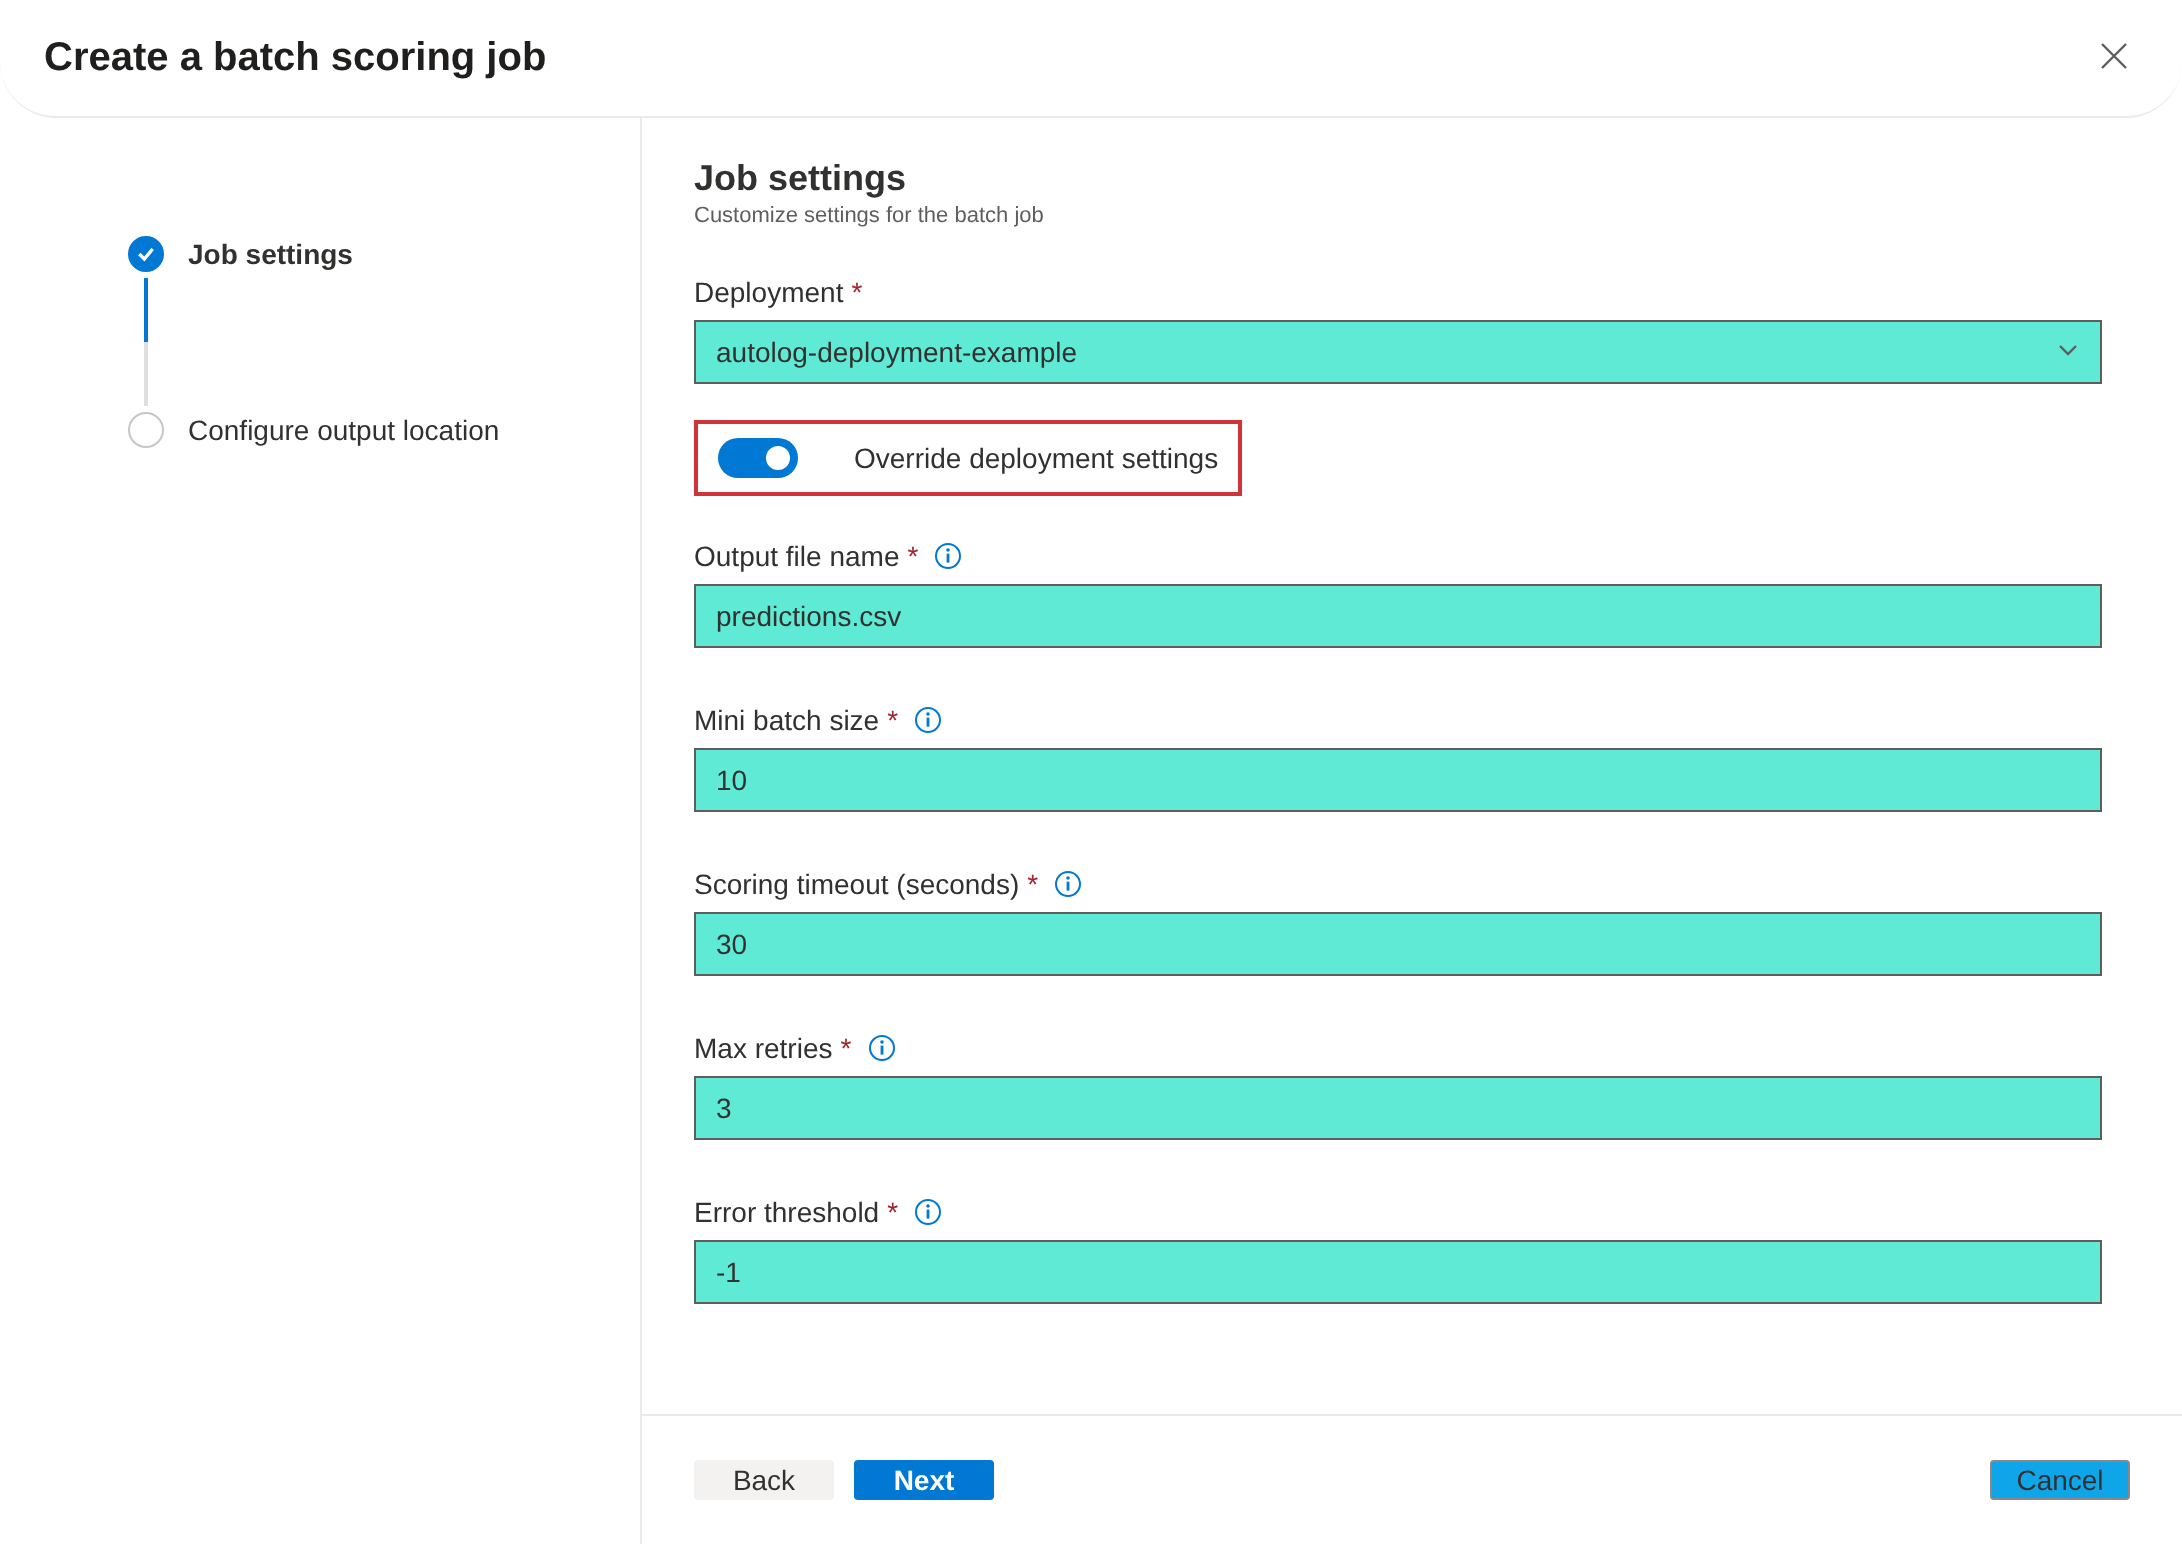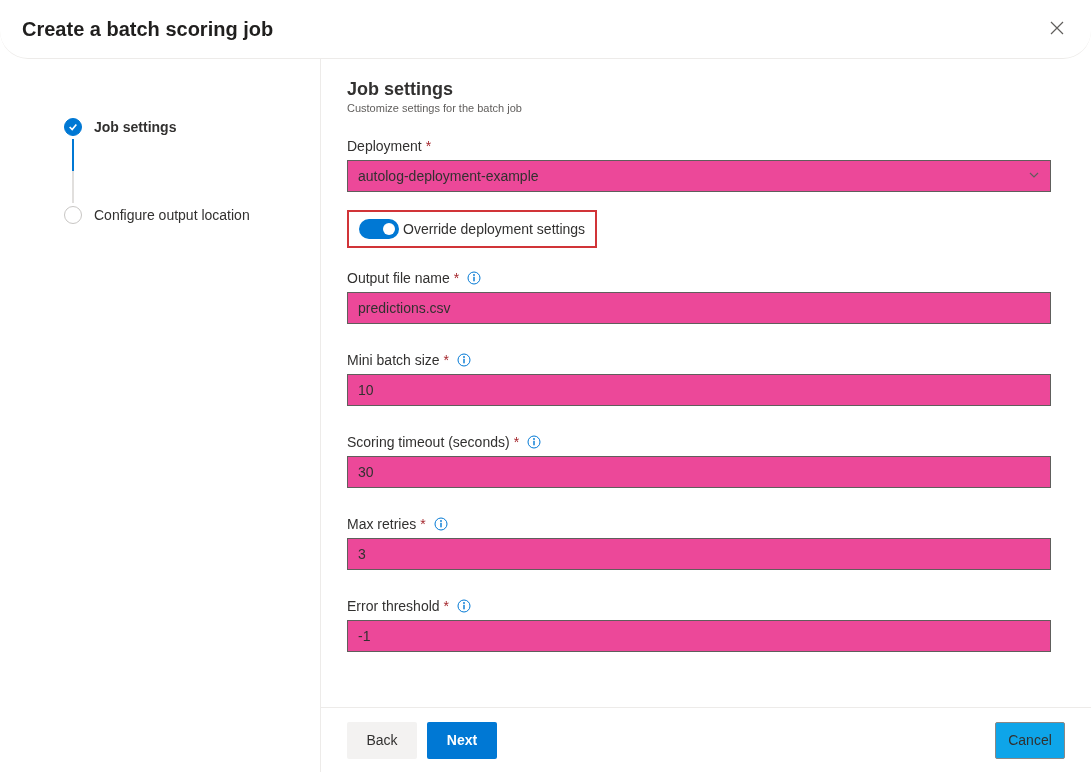--- a/index.html
+++ b/index.html
@@ -129,40 +129,40 @@
   }
   .info-icon svg { width: 14px; height: 14px; }
   .text-input, .select-input {
     width: 100%;
     height: 32px;
     border: 1px solid #605e5c;
     padding: 0 10px;
     font-size: 14px;
     font-family: inherit;
     color: #323130;
-    background: #ec4899;
+    background: #5eead4;
     outline: none;
   }
   .select-wrap {
     position: relative;
     width: 100%;
   }
   .select-input {
     display: flex;
     align-items: center;
     justify-content: space-between;
     cursor: pointer;
   }
   .chevron { color: #605e5c; }
   .chevron svg { width: 12px; height: 12px; }
 
   .override-row {
     display: inline-flex;
     align-items: center;
-    gap: 4px;
+    gap: 28px;
     border: 2px solid #d13438;
     padding: 7px 10px;
     margin-bottom: 22px;
   }
   .toggle {
     width: 40px; height: 20px;
     border-radius: 10px;
     background: #0078d4;
     position: relative;
     cursor: pointer;
@@ -181,21 +181,21 @@
   
   .footer {
     height: 65px;
     border-top: 1px solid #edebe9;
     display: flex;
     align-items: center;
     padding: 0 26px;
     gap: 10px;
   }
   .btn {
-    height: 37px;
+    height: 20px;
     min-width: 70px;
     padding: 0 2px;
     font-size: 14px;
     font-family: inherit;
     border-radius: 2px;
     cursor: pointer;
     display: inline-flex;
     align-items: center;
     justify-content: center;
   }

